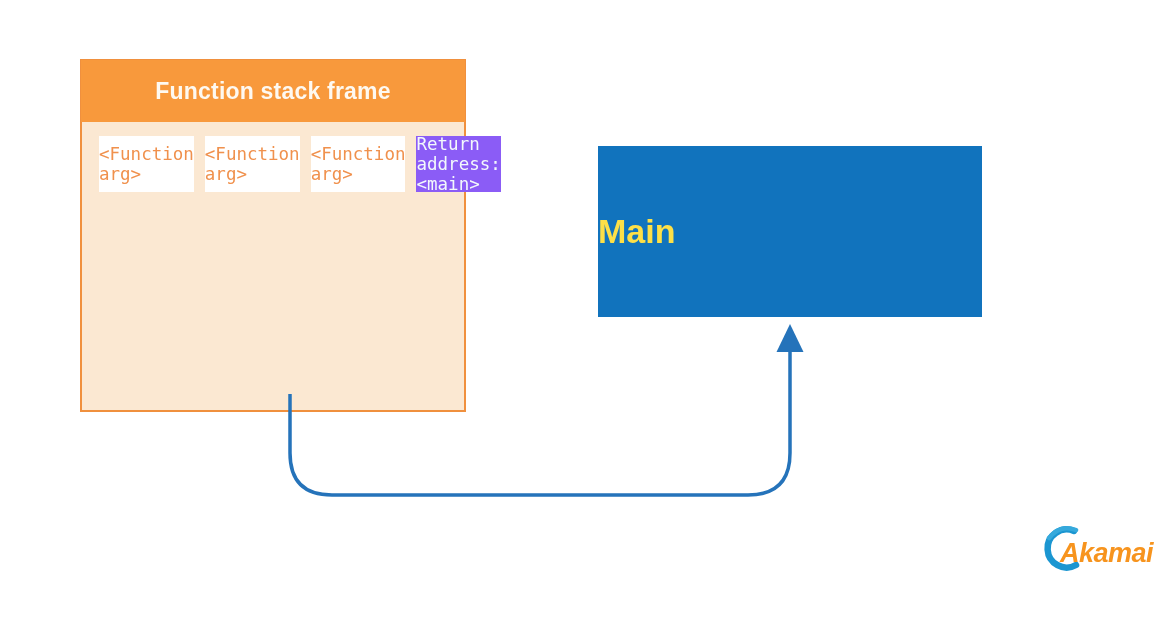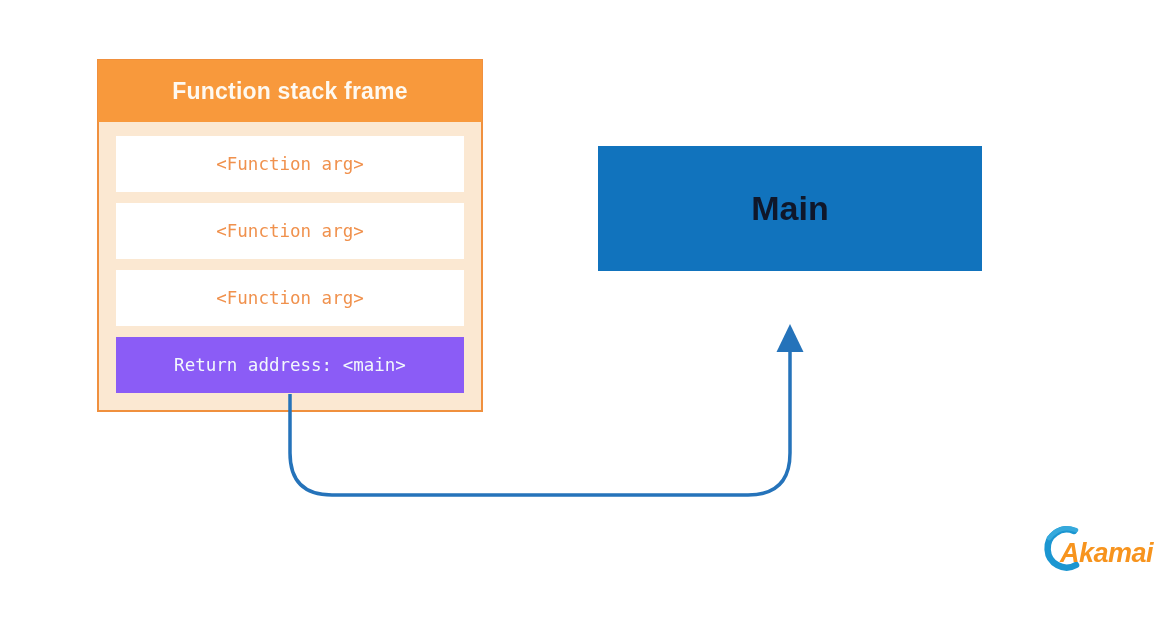--- a/index.html
+++ b/index.html
@@ -7,56 +7,56 @@
   body {
     position: relative;
     background: #ffffff;
     font-family: "Liberation Sans", sans-serif;
     overflow: hidden;
   }
 
   
   .stack-frame {
     position: absolute;
-    left: 97px; top: 59px;
+    left: 80px; top: 59px;
     width: 386px; height: 353px;
     background: #FBE8D2;
     border: 2px solid #F0903E;
   }
   .stack-header {
     height: 62px;
     margin: -1px -1px 0 -1px;
     background: #F8993C;
     display: flex; align-items: center; justify-content: center;
     color: #FEF9F1;
     font-size: 23px;
     font-weight: bold;
     letter-spacing: 0.2px;
   }
   .stack-body {
     padding: 14px 17px 0 17px;
-    display: flex; flex-direction: column; gap: 11px;
+    display: flex; flex-direction: row; gap: 11px;
   }
   .stack-row {
     height: 56px;
     display: flex; align-items: center; justify-content: center;
     font-family: "DejaVu Sans Mono", monospace;
     font-size: 17.5px;
   }
   .stack-row.arg { background: #ffffff; color: #F0914D; }
   .stack-row.return { background: #8b5cf6; color: #F2F8FC; }
 
   
   .main-box {
     position: absolute;
     left: 598px; top: 146px;
-    width: 384px; height: 125px;
+    width: 384px; height: 171px;
     background: #1173BD;
-    display: flex; align-items: center; justify-content: center;
-    color: #0f172a;
+    display: flex; align-items: center; justify-content: flex-start;
+    color: #fde047;
     font-size: 34px;
     font-weight: bold;
   }
 
   
   .arrow-svg {
     position: absolute;
     left: 0; top: 0;
     width: 1174px; height: 618px;
     pointer-events: none;

